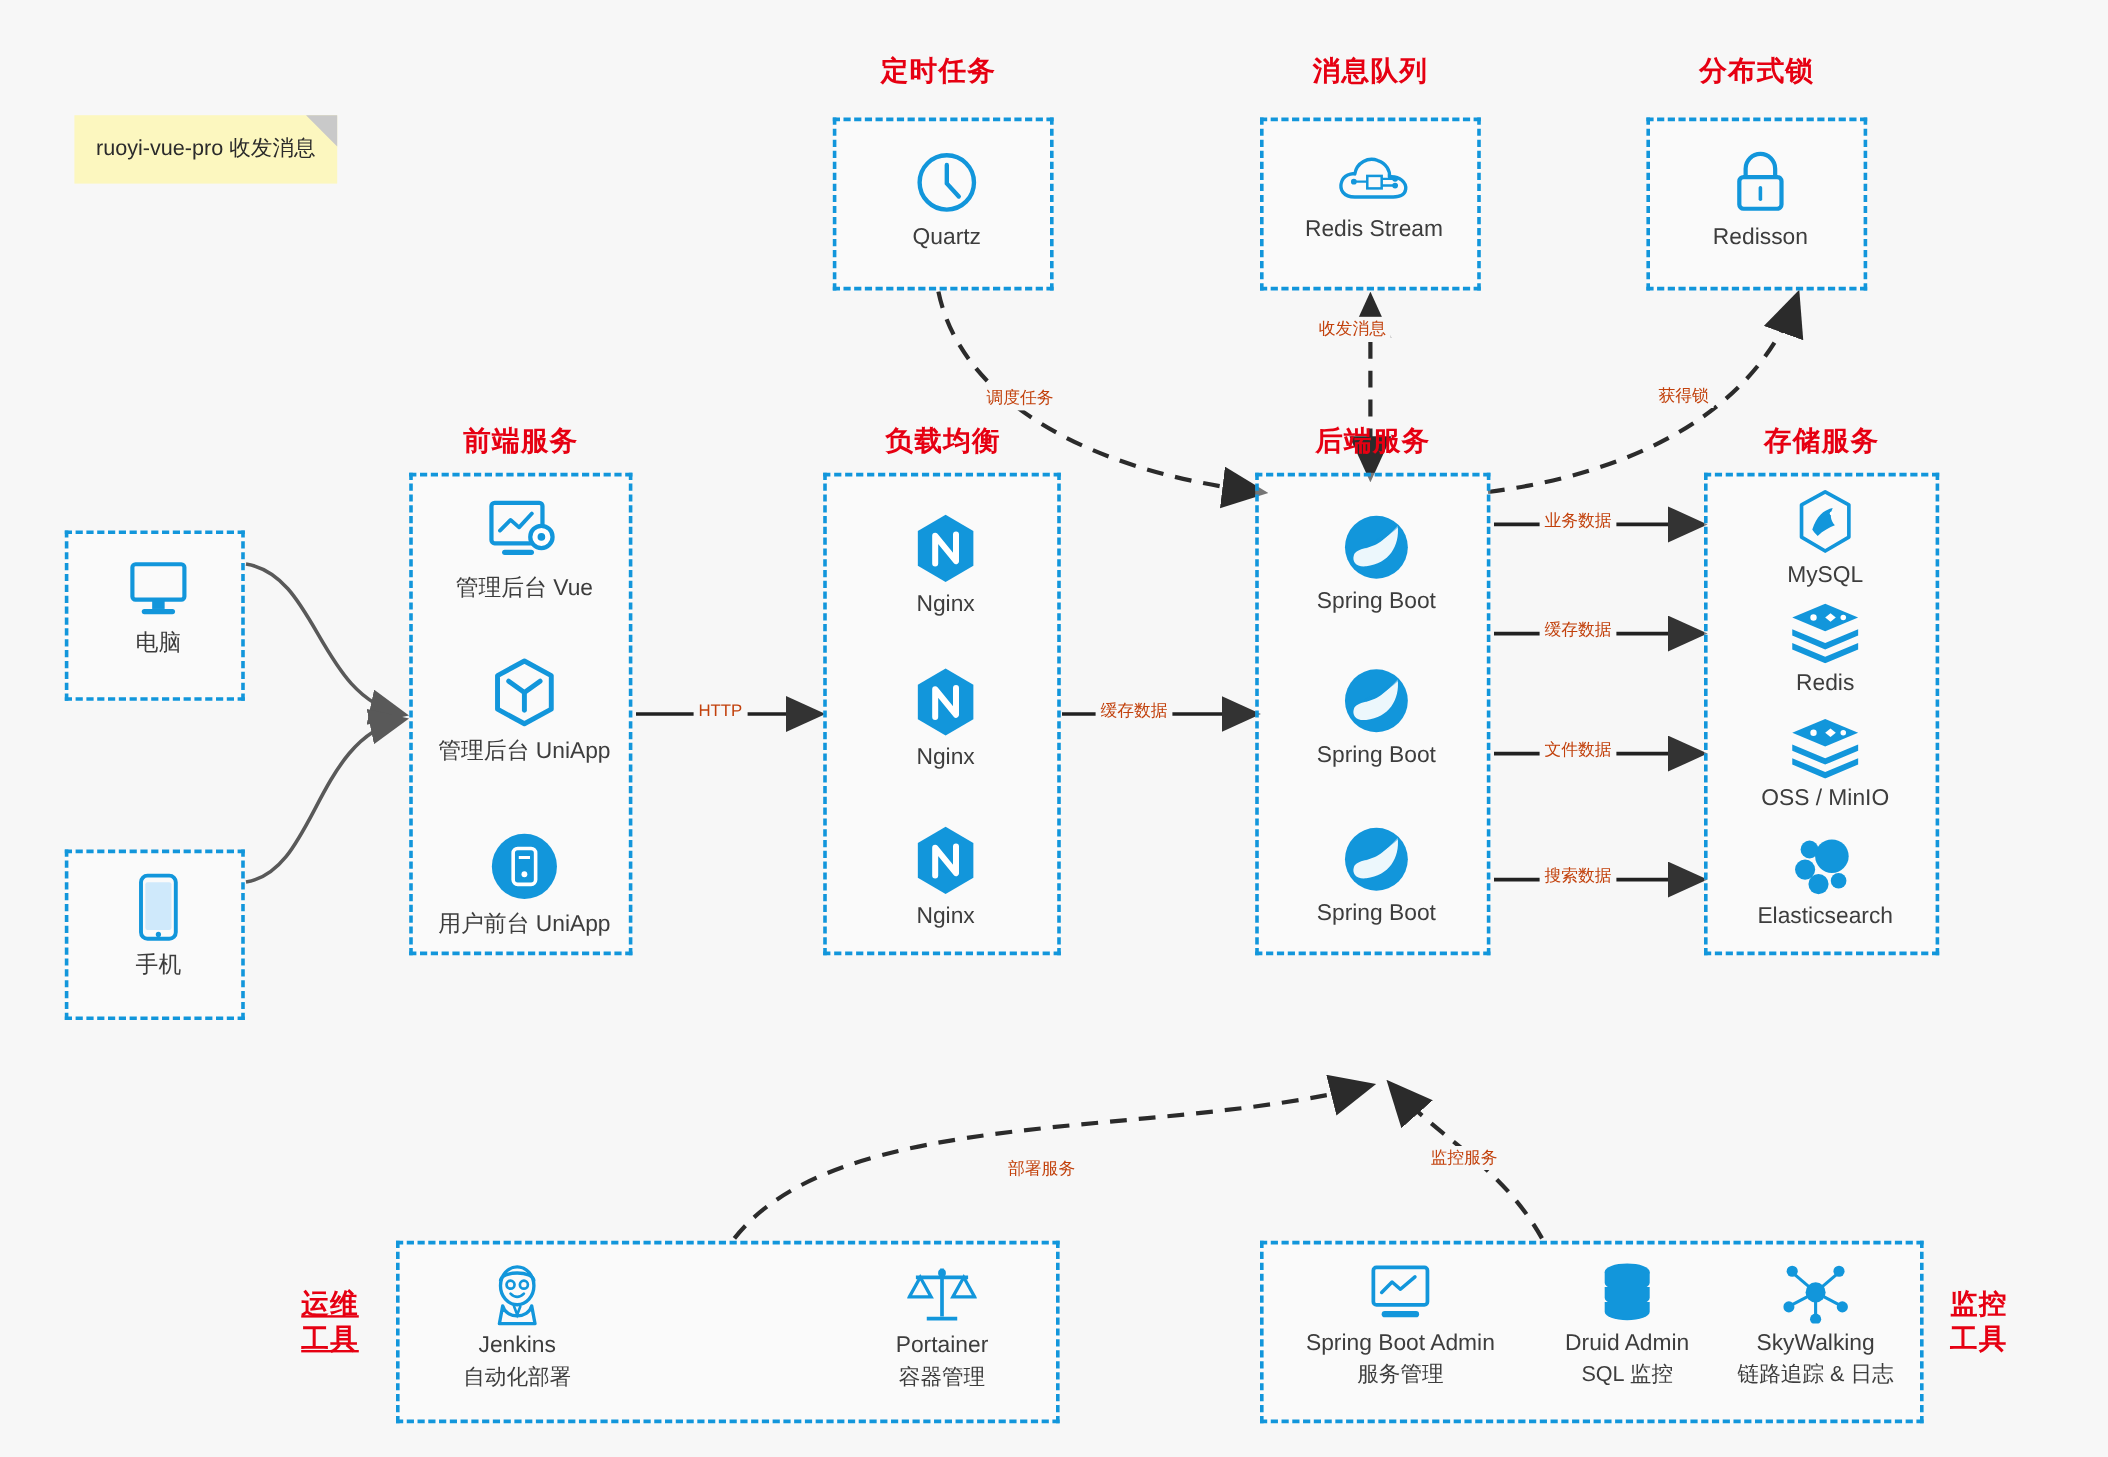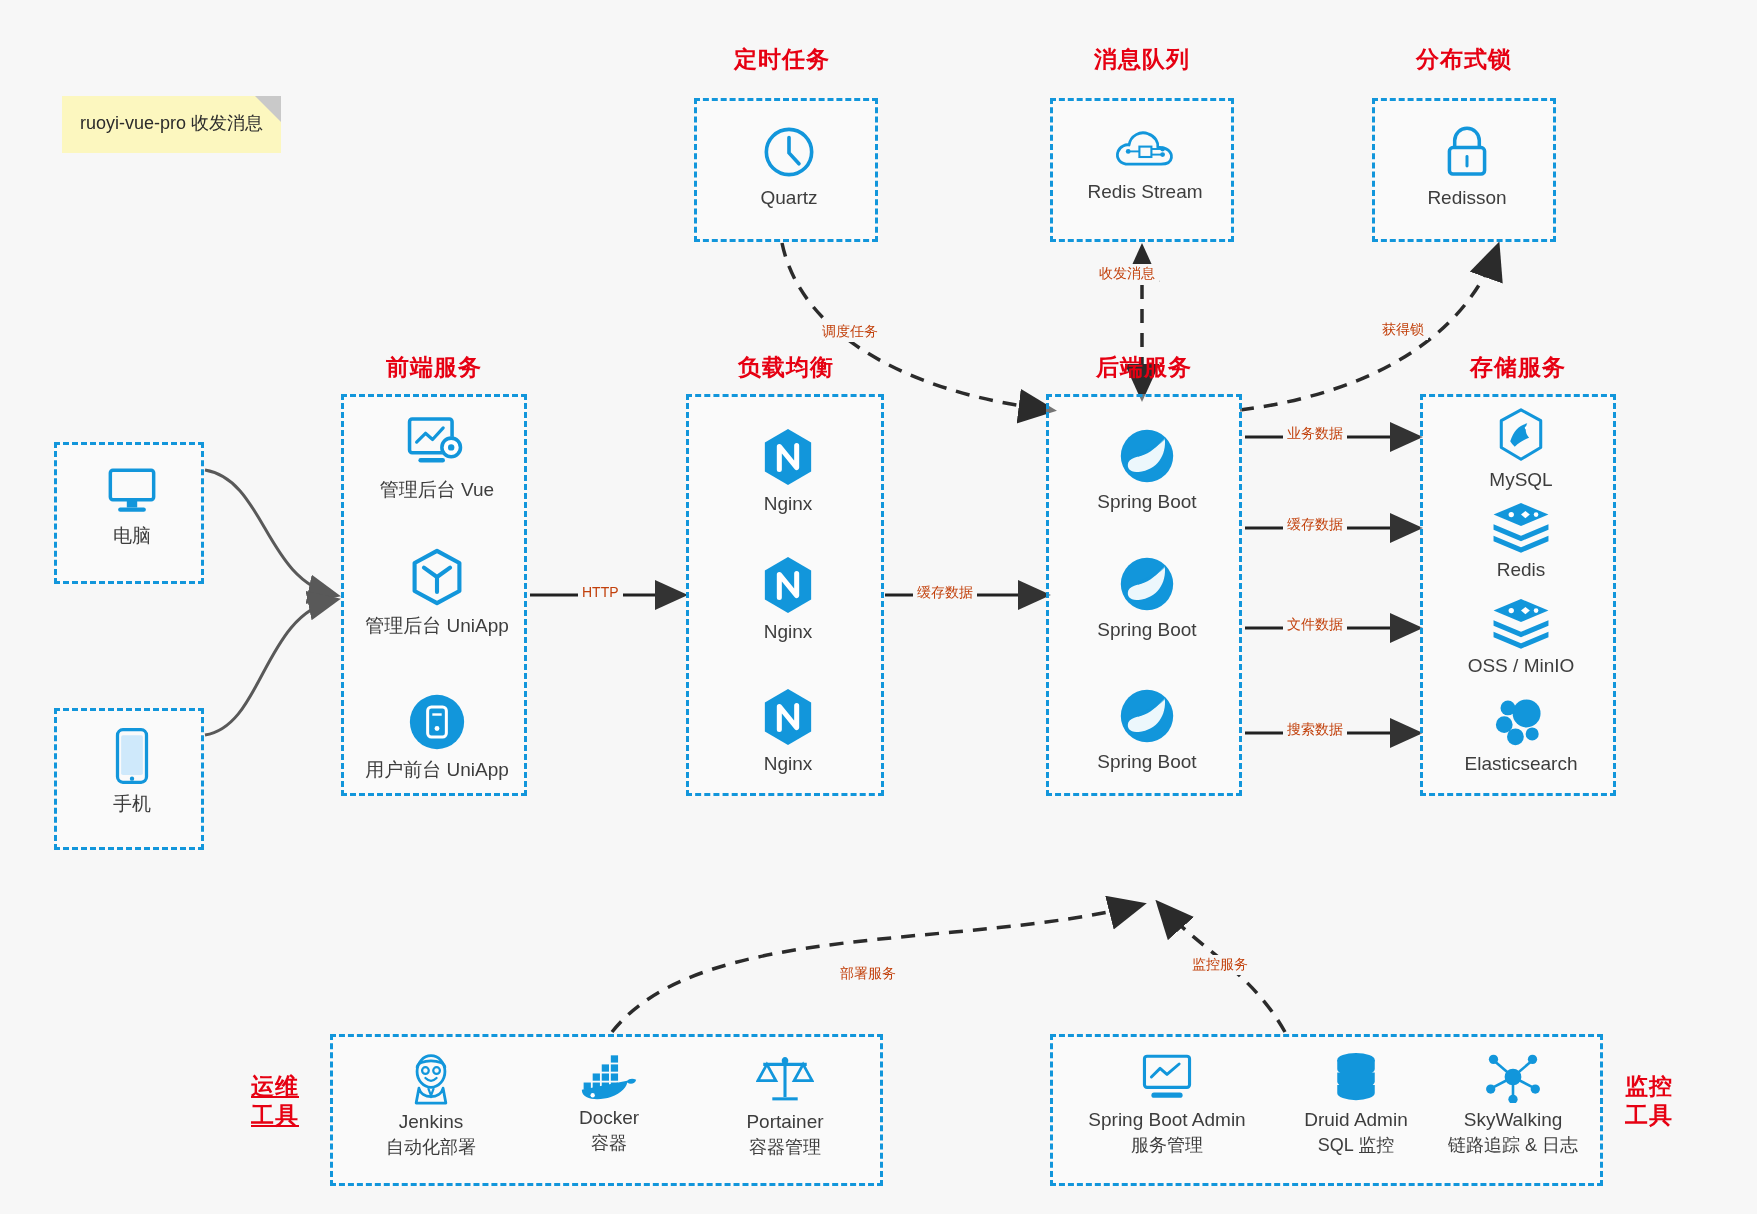--- a/index.html
+++ b/index.html
@@ -392,42 +392,20 @@
           <circle cx="22" cy="21" r="3.6" fill="none" stroke="#1296db" stroke-width="2.4"></circle>
           <circle cx="34" cy="21" r="3.6" fill="none" stroke="#1296db" stroke-width="2.4"></circle>
           <path d="M22 29 C26 33 30 33 34 29" fill="none" stroke="#1296db" stroke-width="2.4" stroke-linecap="round"></path>
           <path d="M15 40 C18 52 38 52 41 40 L44 56 L12 56 Z" fill="none" stroke="#1296db" stroke-width="3" stroke-linejoin="round"></path>
           <path d="M25 40 L28 48 L31 40" fill="none" stroke="#1296db" stroke-width="2.4"></path>
         </svg>
       </span>
       <span class="lbl">Jenkins</span>
       <span class="lbl2">自动化部署</span>
     </div>
-    <div class="node" style="left:192px; top:18px; width:168px;">
-      <span class="ico">
-        <svg width="58" height="46" viewBox="0 0 64 50">
-          <g fill="#1296db">
-            <rect x="14" y="20" width="8" height="8"></rect>
-              <rect x="24" y="20" width="8" height="8"></rect>
-            <rect x="34" y="20" width="8" height="8"></rect>
-              <rect x="24" y="10" width="8" height="8"></rect>
-            <rect x="34" y="10" width="8" height="8"></rect>
-              <rect x="34" y="0" width="8" height="8"></rect>
-            <rect x="4" y="30" width="8" height="8"></rect>
-              <rect x="14" y="30" width="8" height="8"></rect>
-            <rect x="24" y="30" width="8" height="8"></rect>
-              <rect x="34" y="30" width="8" height="8"></rect>
-          </g>
-          <path d="M2 38 C2 50 22 50 34 46 C46 42 52 34 52 30 C56 33 61 31 62 27 C58 25 54 26 52 28" fill="#1296db"></path>
-          <circle cx="14" cy="44" r="2.4" fill="#fff"></circle>
-        </svg>
-      </span>
-      <span class="lbl">Docker</span>
-      <span class="lbl2">容器</span>
-    </div>
     <div class="node" style="left:368px; top:14px; width:168px;">
       <span class="ico">
         <svg width="58" height="54" viewBox="0 0 64 58">
           <line x1="32" y1="6" x2="32" y2="50" stroke="#1296db" stroke-width="3.4"></line>
           <line x1="8" y1="14" x2="56" y2="14" stroke="#1296db" stroke-width="3.4"></line>
           <line x1="18" y1="52" x2="46" y2="52" stroke="#1296db" stroke-width="3.4"></line>
           <path d="M2 32 L12 14 L22 32 Z" fill="none" stroke="#1296db" stroke-width="3"></path>
           <path d="M42 32 L52 14 L62 32 Z" fill="none" stroke="#1296db" stroke-width="3"></path>
           <circle cx="32" cy="10" r="3.6" fill="#1296db"></circle>
         </svg>

